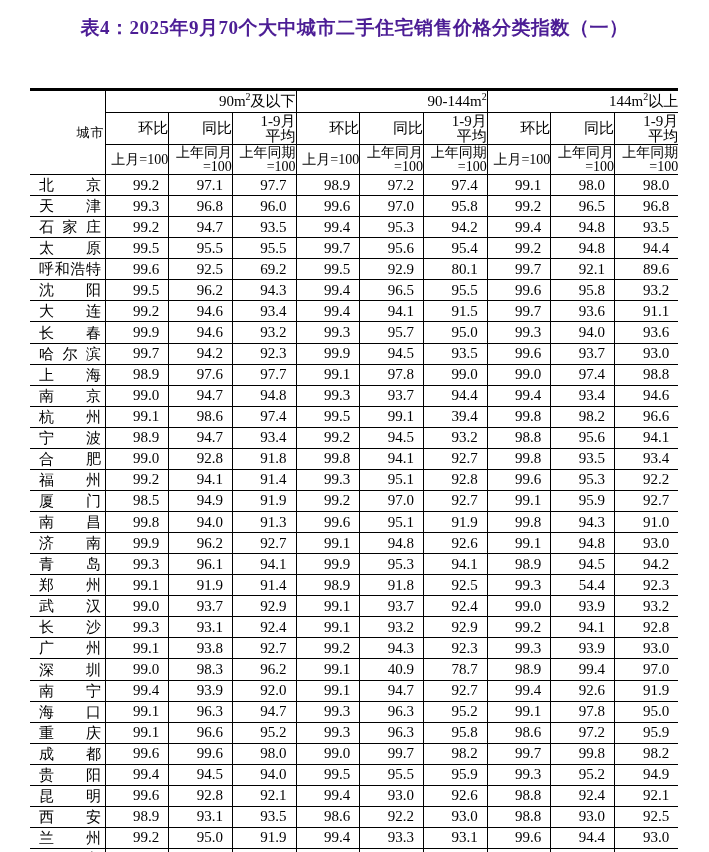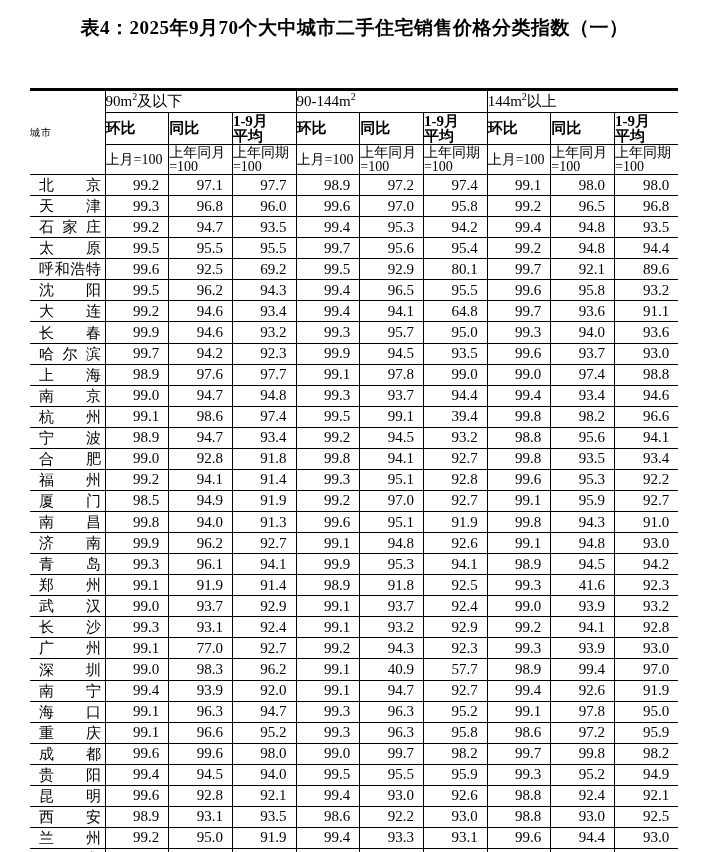--- a/index.html
+++ b/index.html
@@ -17,56 +17,56 @@
     height: 852px;
     box-sizing: border-box;
     padding-top: 15px;
   }
   .title {
     margin: 0;
     text-align: center;
     font-size: 19px;
     font-weight: bold;
     letter-spacing: 0.5px;
-    color: #000000;
+    color: #4c1d95;
   }
   table.stats-table {
     border-collapse: collapse;
     table-layout: fixed;
     margin-left: 30px;
     margin-top: 47px;
     width: 648px;
     border-top: 3px solid #000;
     border-bottom: 3px solid #000;
   }
   .stats-table th, .stats-table td {
     border: 1px solid #000;
     font-weight: normal;
     padding: 0;
     box-sizing: border-box;
   }
   .stats-table .no-l { border-left: none; }
   .stats-table .no-r { border-right: none; }
   thead th {
-    text-align: left;
+    text-align: right;
     vertical-align: middle;
     white-space: pre-line;
     font-size: 15px;
     line-height: 15px;
   }
   tr.group-row th { height: 23px; }
   tr.group-row sup {
     font-size: 10px;
     line-height: 0;
   }
   th.city-head {
-    font-size: 10px;
+    font-size: 13px;
     letter-spacing: 1px;
   }
-  tr.sub-row th { height: 32px; font-weight: bold; }
+  tr.sub-row th { height: 32px; }
   tr.base-row th {
     height: 30px;
     font-size: 14px;
     line-height: 14px;
   }
   tbody td {
     border-top: none;
     border-bottom: none;
     height: 19px;
     font-size: 15px;
@@ -242,21 +242,21 @@
         <tr>
           <td class="city no-l"><span class="city-name">
               <span>大</span>
               <span>连</span>
             </span></td>
           <td class="val">99.2</td>
           <td class="val">94.6</td>
           <td class="val">93.4</td>
           <td class="val">99.4</td>
           <td class="val">94.1</td>
-          <td class="val">64.8</td>
+          <td class="val">91.5</td>
           <td class="val">99.7</td>
           <td class="val">93.6</td>
           <td class="val no-r">91.1</td>
         </tr>
         <tr>
           <td class="city no-l"><span class="city-name">
               <span>长</span>
               <span>春</span>
             </span></td>
           <td class="val">99.9</td>
@@ -440,21 +440,21 @@
               <span>郑</span>
               <span>州</span>
             </span></td>
           <td class="val">99.1</td>
           <td class="val">91.9</td>
           <td class="val">91.4</td>
           <td class="val">98.9</td>
           <td class="val">91.8</td>
           <td class="val">92.5</td>
           <td class="val">99.3</td>
-          <td class="val">41.6</td>
+          <td class="val">54.4</td>
           <td class="val no-r">92.3</td>
         </tr>
         <tr>
           <td class="city no-l"><span class="city-name">
               <span>武</span>
               <span>汉</span>
             </span></td>
           <td class="val">99.0</td>
           <td class="val">93.7</td>
           <td class="val">92.9</td>
@@ -479,40 +479,40 @@
           <td class="val">99.2</td>
           <td class="val">94.1</td>
           <td class="val no-r">92.8</td>
         </tr>
         <tr>
           <td class="city no-l"><span class="city-name">
               <span>广</span>
               <span>州</span>
             </span></td>
           <td class="val">99.1</td>
-          <td class="val">77.0</td>
+          <td class="val">93.8</td>
           <td class="val">92.7</td>
           <td class="val">99.2</td>
           <td class="val">94.3</td>
           <td class="val">92.3</td>
           <td class="val">99.3</td>
           <td class="val">93.9</td>
           <td class="val no-r">93.0</td>
         </tr>
         <tr>
           <td class="city no-l"><span class="city-name">
               <span>深</span>
               <span>圳</span>
             </span></td>
           <td class="val">99.0</td>
           <td class="val">98.3</td>
           <td class="val">96.2</td>
           <td class="val">99.1</td>
           <td class="val">40.9</td>
-          <td class="val">57.7</td>
+          <td class="val">78.7</td>
           <td class="val">98.9</td>
           <td class="val">99.4</td>
           <td class="val no-r">97.0</td>
         </tr>
         <tr>
           <td class="city no-l"><span class="city-name">
               <span>南</span>
               <span>宁</span>
             </span></td>
           <td class="val">99.4</td>

